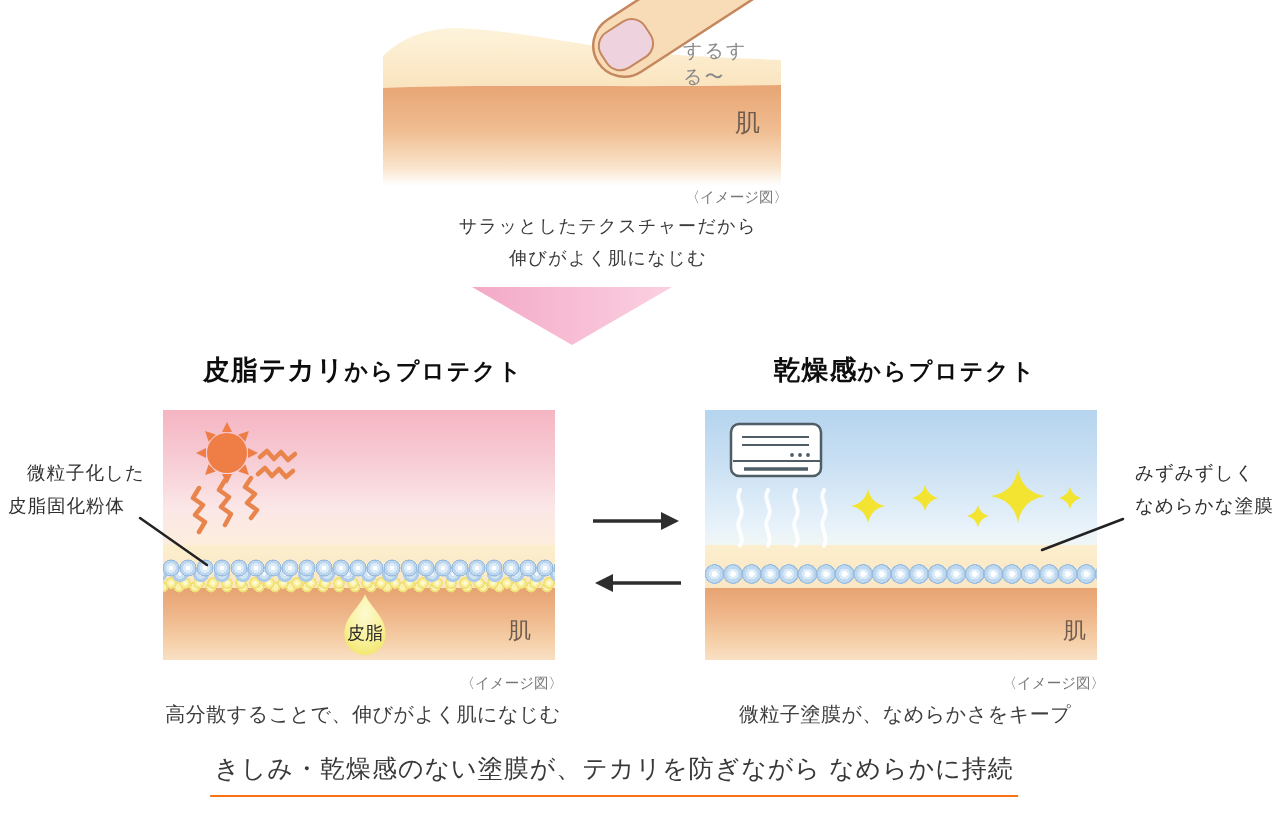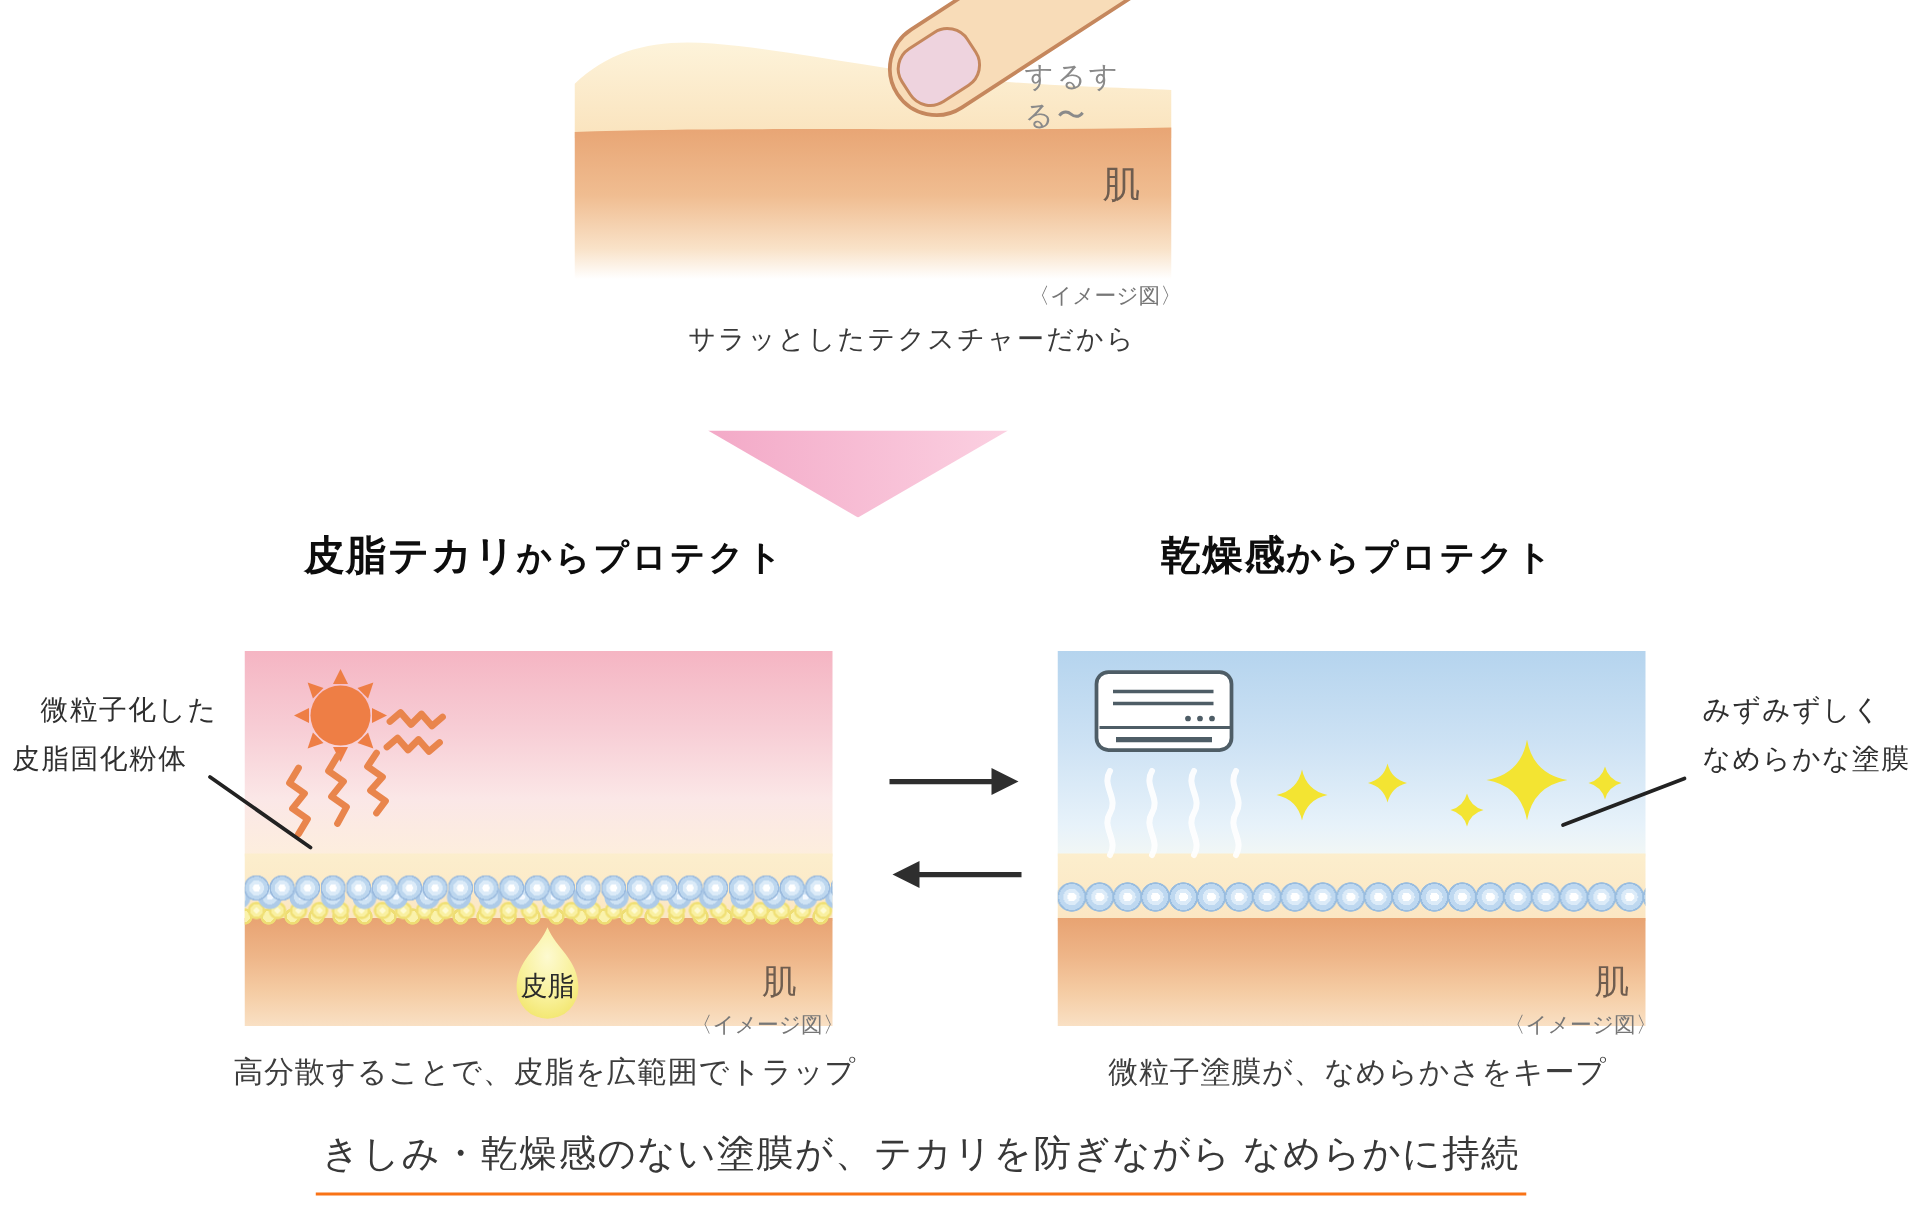--- a/index.html
+++ b/index.html
@@ -1,37 +1,37 @@
 <!DOCTYPE html>
 <html><head>
 <meta charset="utf-8">
 <style>
   html,body{margin:0;padding:0;background:#ffffff;}
   #canvas{
     position:relative;width:1280px;height:814px;background:#ffffff;overflow:hidden;
-    font-family:Liberation Serif, serif;color:#333;border-radius:20px;
+    font-family:Liberation Sans, sans-serif;color:#333;border-radius:20px;
   }
   .abs{position:absolute;}
   
   #top-illust{left:383px;top:0;width:398px;height:186px;}
   #top-skin-label{left:352px;top:106px;font-size:25px;color:#6f5d4f;letter-spacing:1px;}
   #finger-sound{left:300px;top:38px;font-size:19px;color:#8a8a8a;letter-spacing:2px;}
   #top-caption{left:588px;top:188px;width:200px;text-align:right;font-size:14.5px;color:#767676;}
   .intro-line{left:383px;width:450px;text-align:center;font-size:18px;color:#3a3a3a;letter-spacing:1.5px;}
   #intro-line1{top:214px;}
   #intro-line2{top:246px;}
   #down-triangle{left:472px;top:287px;width:200px;height:58px;}
   
   .panel-title{top:352px;width:400px;text-align:center;color:#0d0d0d;white-space:nowrap;}
   .panel-title .big{font-size:27px;font-weight:700;letter-spacing:1px;}
   .panel-title .small{font-size:23px;font-weight:700;letter-spacing:2px;}
   #left-title{left:163px;}
   #right-title{left:705px;text-align:center;}
   
-  .panel{top:434px;width:392px;height:250px;overflow:hidden;}
+  .panel{top:410px;width:392px;height:250px;overflow:hidden;}
   #left-panel{left:163px;}
   #right-panel{left:705px;}
   #left-sky{left:0;top:0;width:400px;height:137px;
     background:linear-gradient(180deg,#f5b5c3 0%,#f7cdd5 38%,#fbe7e7 72%,#fdeedd 100%);}
   #right-sky{left:0;top:0;width:400px;height:137px;
     background:linear-gradient(180deg,#b5d4ee 0%,#cde2f4 45%,#e7f2fa 85%,#f2f7f5 100%);}
   .film{left:0;top:135px;width:400px;height:45px;
     background:linear-gradient(180deg,#fceecd 0%,#fbe6c3 100%);}
   .skin{left:0;top:178px;width:400px;height:72px;
     background:linear-gradient(180deg,#e8a372 0%,#eeb588 35%,#f5cda5 70%,#f9e0c4 100%);}
@@ -94,20 +94,21 @@
         <rect x="-14" y="-31" width="300" height="62" rx="31" fill="#f8dcb8" stroke="#c5875d" stroke-width="2.5"></rect>
         <rect x="-7" y="-21" width="52" height="42" rx="16" fill="#eed3de" stroke="#c5875d" stroke-width="2"></rect>
       </g>
     </svg>
     <div class="abs" id="finger-sound">するする〜</div>
     <div class="abs" id="top-skin-label">肌</div>
   </div>
   <div class="abs" id="top-caption">〈イメージ図〉</div>
 
   <div class="abs intro-line" id="intro-line1">サラッとしたテクスチャーだから</div>
+  <div class="abs intro-line" id="intro-line2">伸びがよく肌になじむ</div>
 
   <svg class="abs" id="down-triangle" viewBox="0 0 200 58">
     <defs>
       <linearGradient id="pinkTri" x1="0" y1="0" x2="1" y2="0">
         <stop offset="0" stop-color="#f3a9c7"></stop>
           <stop offset="1" stop-color="#fbd0e1"></stop>
       </linearGradient>
     </defs>
     <polygon points="0,0 200,0 100,58" fill="url(#pinkTri)"></polygon>
   </svg>
@@ -218,18 +219,18 @@
   </div>
 
   <svg class="abs" style="left:1038px;top:512px;" width="90" height="44" viewBox="0 0 90 44">
     <line x1="4" y1="38" x2="85" y2="7" stroke="#222" stroke-width="2.5" stroke-linecap="round"></line>
   </svg>
   <div class="abs side-label" id="right-label-1">みずみずしく</div>
   <div class="abs side-label" id="right-label-2">なめらかな塗膜</div>
 
   <div class="abs img-caption" id="left-caption">〈イメージ図〉</div>
   <div class="abs img-caption" id="right-caption">〈イメージ図〉</div>
-  <div class="abs panel-desc" id="left-desc">高分散することで、皮脂を広範囲でトラップ</div>
+  <div class="abs panel-desc" id="left-desc">高分散することで、伸びがよく肌になじむ</div>
   <div class="abs panel-desc" id="right-desc">微粒子塗膜が、なめらかさをキープ</div>
 
   <div class="abs" id="statement">きしみ・乾燥感のない塗膜が、テカリを防ぎながら なめらかに持続</div>
 
 </div>
 
 </body></html>

